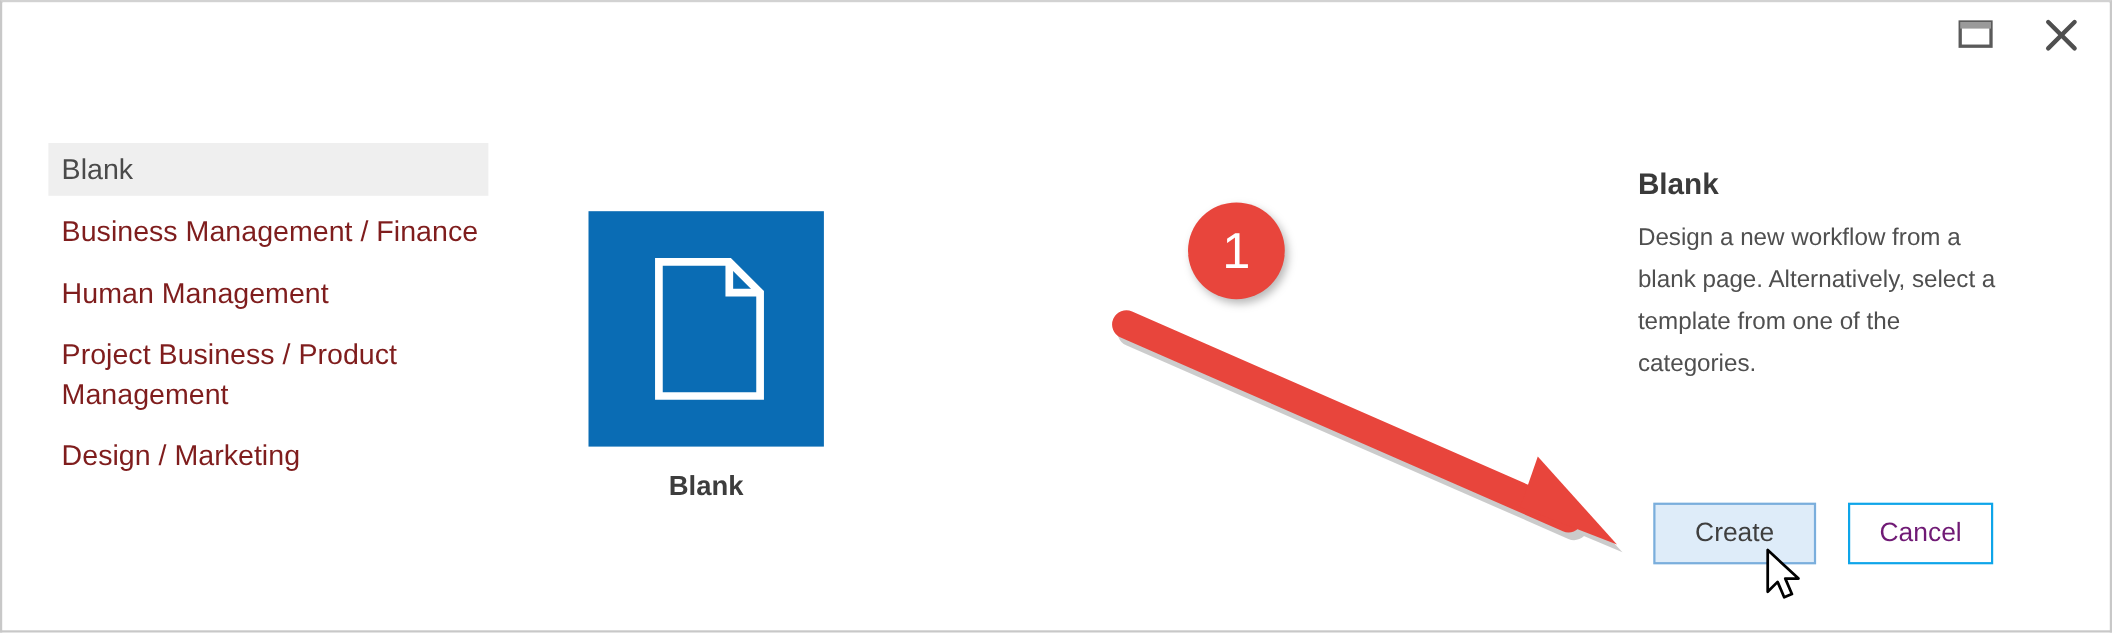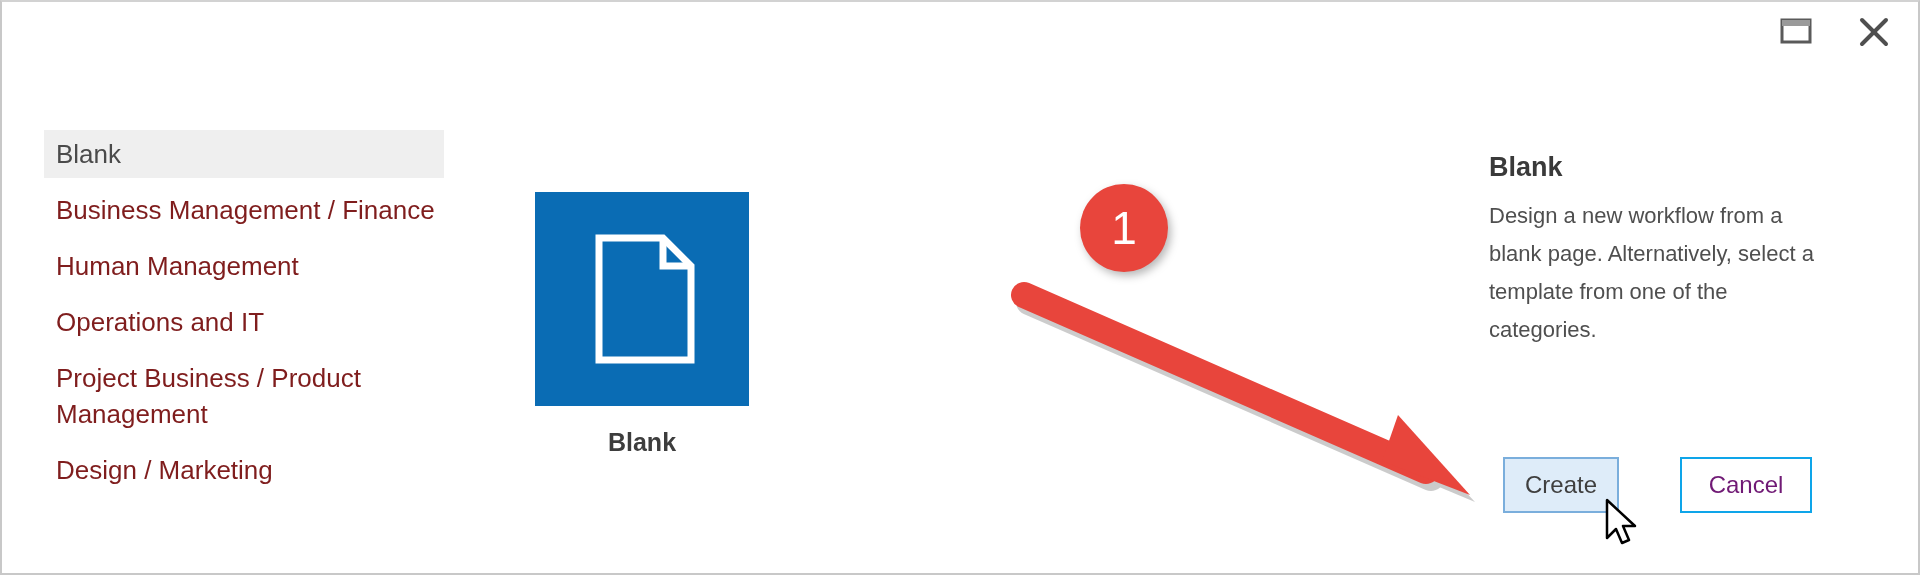--- a/index.html
+++ b/index.html
@@ -115,21 +115,21 @@
     font-size: 22px;
     line-height: 38px;
     color: #4f4f4f;
   }
 
   
   #create-button {
     position: absolute;
     left: 1501px;
     top: 455px;
-    width: 116px;
+    width: 148px;
     height: 56px;
     background: #deecf9;
     border: 2px solid #7aaedc;
     box-sizing: border-box;
     font-size: 24px;
     color: #3f3f3f;
     display: flex;
     align-items: center;
     justify-content: center;
     cursor: default;
@@ -207,21 +207,20 @@
           <line x1="28" y1="4" x2="4" y2="28" stroke="#4f4f4f" stroke-width="4" stroke-linecap="round"></line>
         </svg>
       </span>
     </div>
   </div>
 
   <div id="category-list">
     <div class="cat-item selected">Blank</div>
     <div class="cat-item">Business Management / Finance</div>
     <div class="cat-item">Human Management</div>
-    <div class="cat-item">Operations and IT</div>
     <div class="cat-item">Project Business / Product Management</div>
     <div class="cat-item">Design / Marketing</div>
   </div>
 
   <div id="template-tile">
     <span id="template-thumb">
       <svg width="214" height="214" viewBox="0 0 214 214">
         <path d="M64 46 H128 L156 74 V168 H64 Z" fill="none" stroke="#ffffff" stroke-width="7" stroke-linejoin="miter"></path>
         <path d="M128 46 V74 H156" fill="none" stroke="#ffffff" stroke-width="7" stroke-linejoin="miter"></path>
       </svg>

